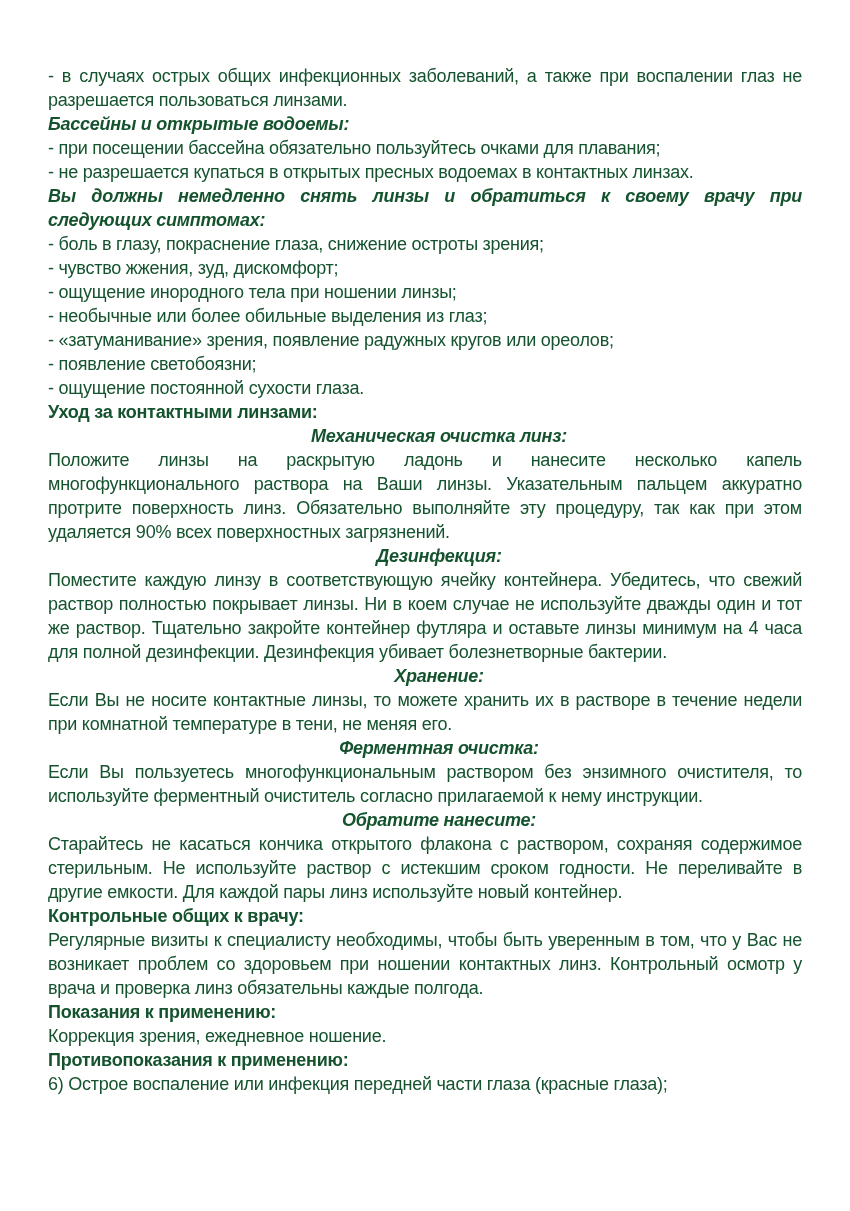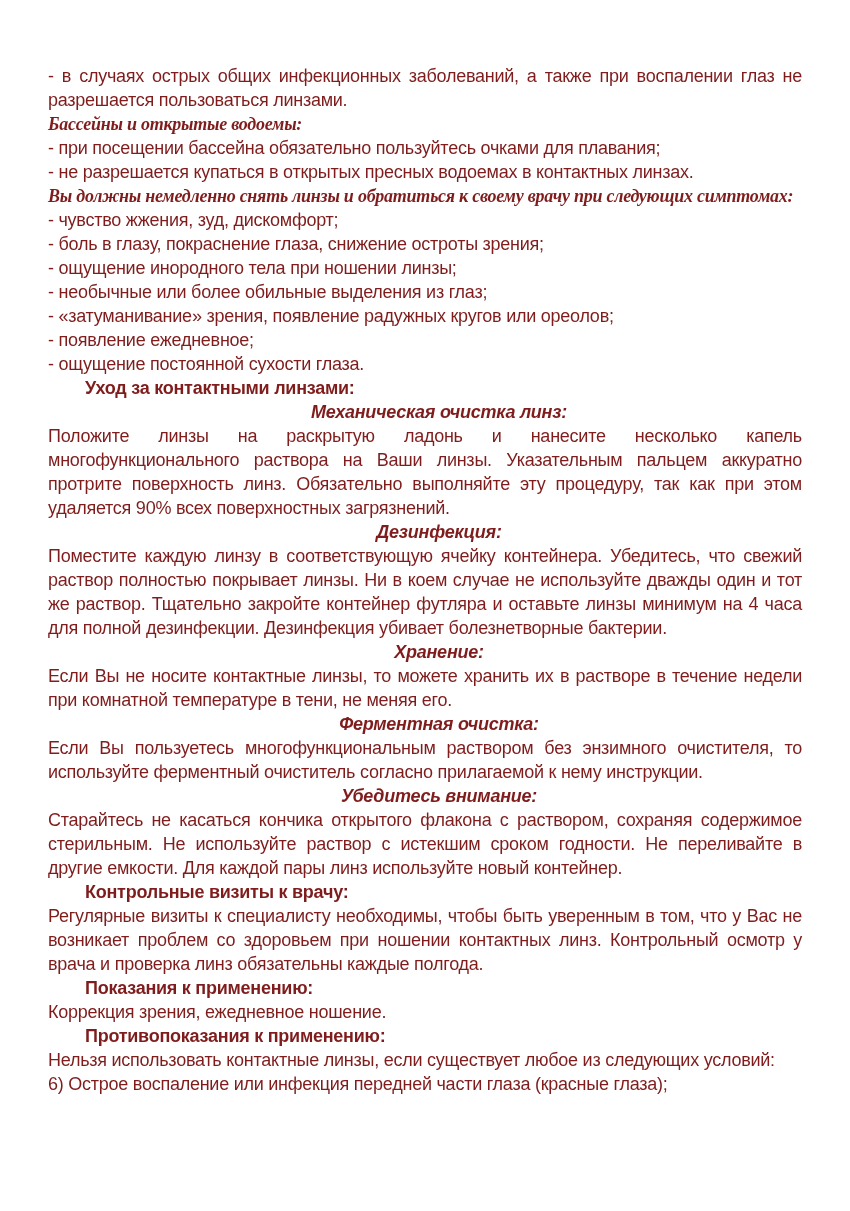--- a/index.html
+++ b/index.html
@@ -12,73 +12,70 @@
     height: 1211px;
     overflow: hidden;
   }
   .page {
     box-sizing: border-box;
     width: 850px;
     height: 1074px;
     padding: 64px 48px 40px 48px;
     background: #ffffff;
     font-family: "Liberation Sans", sans-serif;
-    color: #7f1d1d;
+    color: #14532d;
   }
   .page p {
     margin: 0;
     font-size: 18px;
     line-height: 24px;
     letter-spacing: -0.25px;
     text-align: justify;
   }
   .page p.headb {
     font-weight: bold;
     text-align: left;
-    margin-left: 37px;
   }
   .page p.headbi {
     font-weight: bold;
     font-style: italic;
-    font-family: Liberation Serif, serif;
   }
   .page p.subbi {
     font-weight: bold;
     font-style: italic;
     text-align: center;
     padding-left: 28px;
   }
 </style>
 </head>
 <body>
 
 <div class="page">
   <p class="body">- в случаях острых общих инфекционных заболеваний, а также при воспалении глаз не разрешается пользоваться линзами.</p>
   <p class="headbi">Бассейны и открытые водоемы:</p>
   <p class="body">- при посещении бассейна обязательно пользуйтесь очками для плавания;</p>
   <p class="body">- не разрешается купаться в открытых пресных водоемах в контактных линзах.</p>
   <p class="headbi">Вы должны немедленно снять линзы и обратиться к своему врачу при следующих симптомах:</p>
+  <p class="body">- боль в глазу, покраснение глаза, снижение остроты зрения;</p>
   <p class="body">- чувство жжения, зуд, дискомфорт;</p>
-  <p class="body">- боль в глазу, покраснение глаза, снижение остроты зрения;</p>
   <p class="body">- ощущение инородного тела при ношении линзы;</p>
   <p class="body">- необычные или более обильные выделения из глаз;</p>
   <p class="body">- «затуманивание» зрения, появление радужных кругов или ореолов;</p>
-  <p class="body">- появление ежедневное;</p>
+  <p class="body">- появление светобоязни;</p>
   <p class="body">- ощущение постоянной сухости глаза.</p>
   <p class="headb">Уход за контактными линзами:</p>
   <p class="subbi">Механическая очистка линз:</p>
   <p class="body">Положите линзы на раскрытую ладонь и нанесите несколько капель многофункционального раствора на Ваши линзы. Указательным пальцем аккуратно протрите поверхность линз. Обязательно выполняйте эту процедуру, так как при этом удаляется 90% всех поверхностных загрязнений.</p>
   <p class="subbi">Дезинфекция:</p>
   <p class="body">Поместите каждую линзу в соответствующую ячейку контейнера. Убедитесь, что свежий раствор полностью покрывает линзы. Ни в коем случае не используйте дважды один и тот же раствор. Тщательно закройте контейнер футляра и оставьте линзы минимум на 4 часа для полной дезинфекции. Дезинфекция убивает болезнетворные бактерии.</p>
   <p class="subbi">Хранение:</p>
   <p class="body">Если Вы не носите контактные линзы, то можете хранить их в растворе в течение недели при комнатной температуре в тени, не меняя его.</p>
   <p class="subbi">Ферментная очистка:</p>
   <p class="body">Если Вы пользуетесь многофункциональным раствором без энзимного очистителя, то используйте ферментный очиститель согласно прилагаемой к нему инструкции.</p>
-  <p class="subbi">Убедитесь внимание:</p>
+  <p class="subbi">Обратите нанесите:</p>
   <p class="body">Старайтесь не касаться кончика открытого флакона с раствором, сохраняя содержимое стерильным. Не используйте раствор с истекшим сроком годности. Не переливайте в другие емкости. Для каждой пары линз используйте новый контейнер.</p>
-  <p class="headb">Контрольные визиты к врачу:</p>
+  <p class="headb">Контрольные общих к врачу:</p>
   <p class="body">Регулярные визиты к специалисту необходимы, чтобы быть уверенным в том, что у Вас не возникает проблем со здоровьем при ношении контактных линз. Контрольный осмотр у врача и проверка линз обязательны каждые полгода.</p>
   <p class="headb">Показания к применению:</p>
   <p class="body">Коррекция зрения, ежедневное ношение.</p>
   <p class="headb">Противопоказания к применению:</p>
-  <p class="body">Нельзя использовать контактные линзы, если существует любое из следующих условий:</p>
   <p class="body">6) Острое воспаление или инфекция передней части глаза (красные глаза);</p>
 </div>
 
 </body></html>

